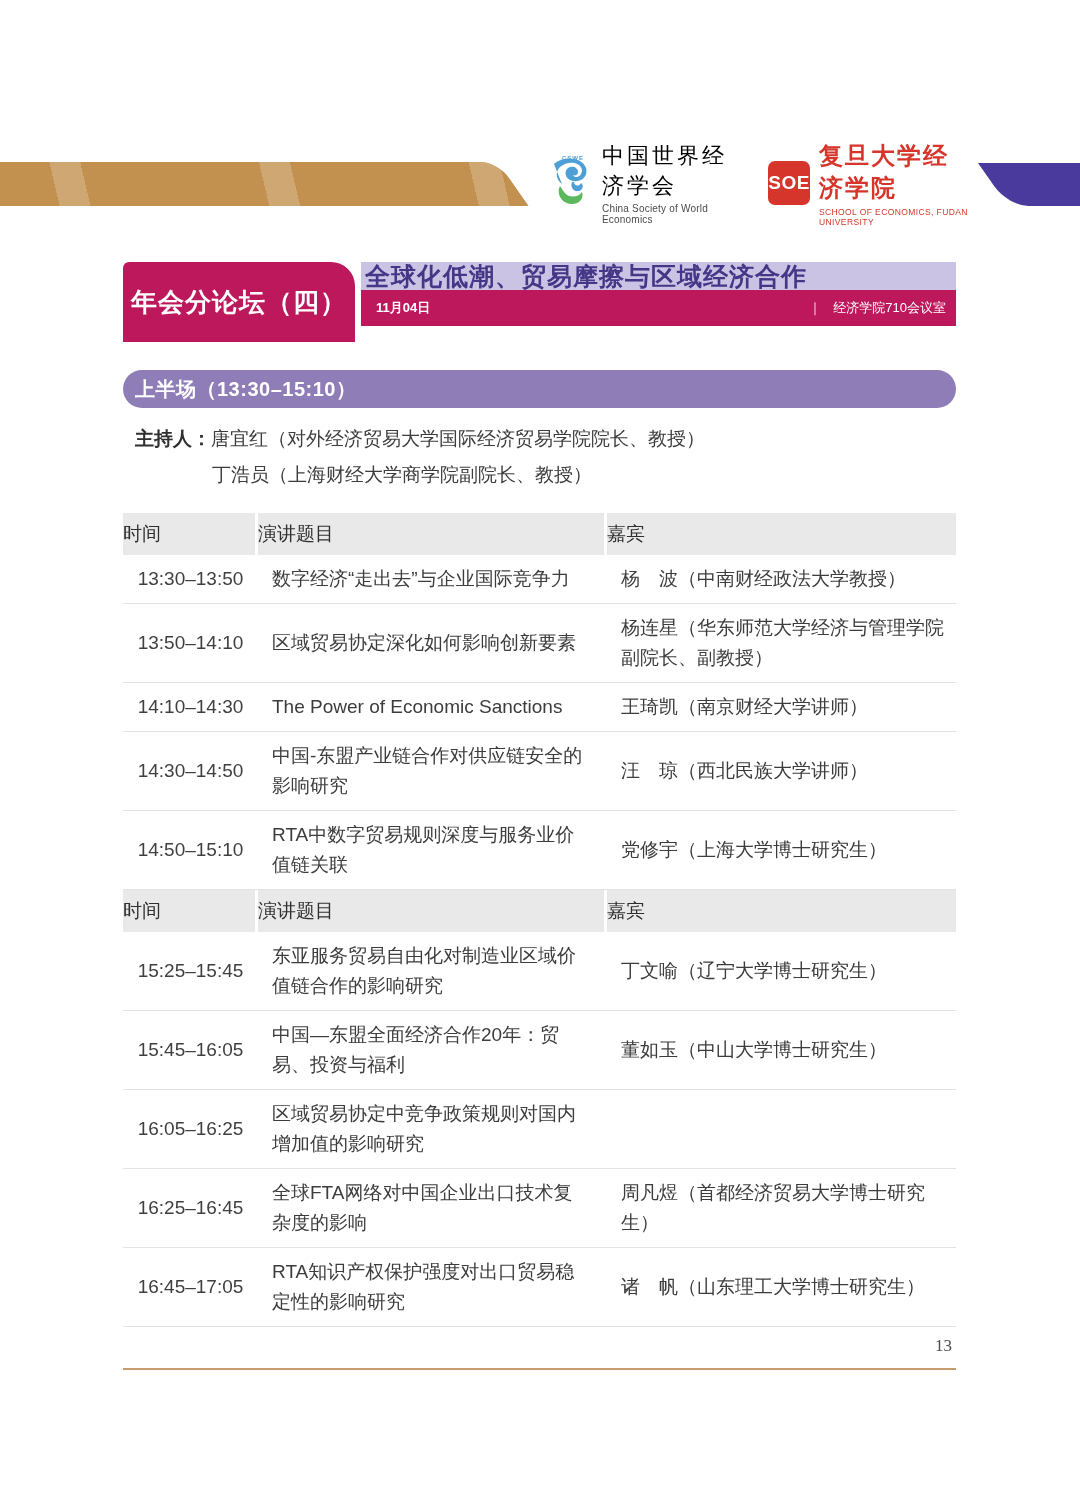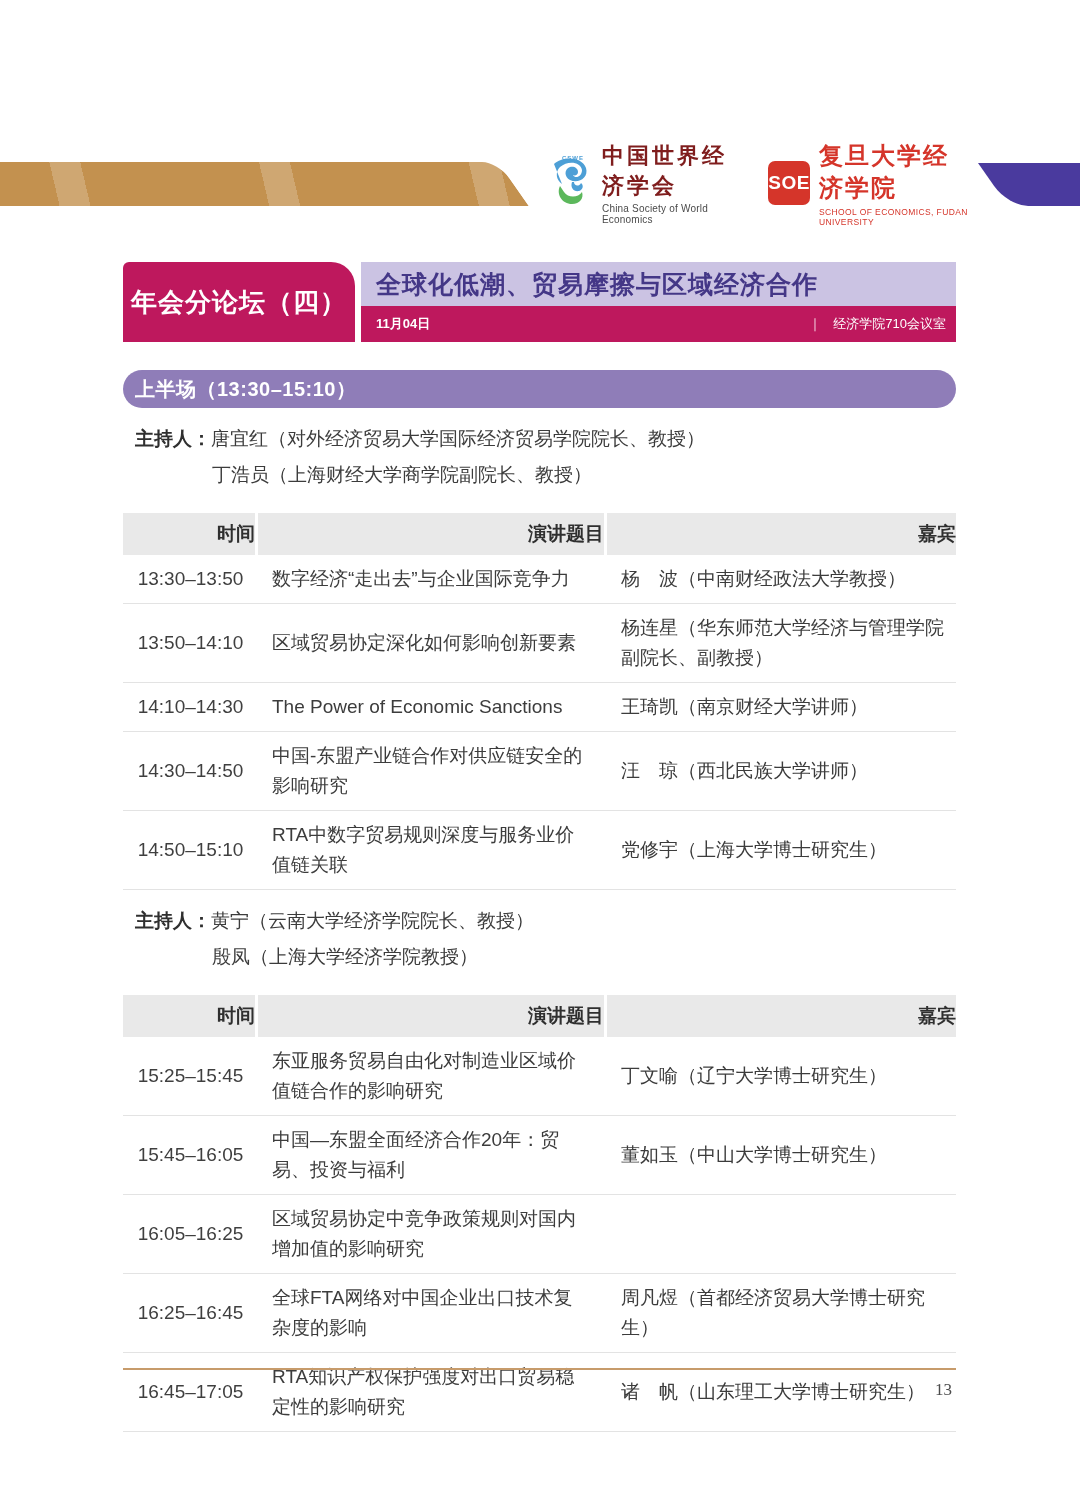--- a/index.html
+++ b/index.html
@@ -19,60 +19,60 @@
   .band-right {
     position:absolute; left:978px; top:163px; width:190px; height:43px;
     background:#4a3a9e;
     transform:skewX(35deg); transform-origin:top left;
     border-radius:0 0 0 20px;
   }
   .logos { position:absolute; left:548px; top:148px; width:420px; height:70px; display:flex; align-items:center; gap:26px; }
   .cswe { display:flex; align-items:center; gap:8px; }
   .cswe-icon { position:relative; width:46px; height:58px; }
   .cswe-abbr { position:absolute; top:1px; left:14px; font-size:6px; letter-spacing:1px; color:#4d9fd6; font-weight:bold; }
-  .cswe-text .cn { font-family:"Liberation Serif","DejaVu Serif",serif; font-size:22px; letter-spacing:3px; color:#7f1d1d; font-weight:bold; }
+  .cswe-text .cn { font-family:"Liberation Serif","DejaVu Serif",serif; font-size:22px; letter-spacing:3px; color:#000000; font-weight:normal; }
   .cswe-text .en { font-size:10px; color:#4a4a4a; margin-top:2px; letter-spacing:.2px; }
   .soe { display:flex; align-items:center; gap:9px; }
   .soe-badge { width:44px; height:44px; background:#d5352a; color:#fff; font-weight:bold; font-size:19px; display:flex; align-items:center; justify-content:center; border-radius:7px; letter-spacing:.5px; }
   .soe-text .cn { font-family:"Liberation Serif","DejaVu Serif",serif; font-size:24px; color:#d5352a; font-weight:bold; letter-spacing:2px; }
   .soe-text .en { font-size:8.5px; color:#d5352a; margin-top:3px; letter-spacing:.4px; }
 
   
   .content { position:absolute; left:123px; top:262px; width:833px; }
 
   .banner { display:flex; gap:6px; height:80px; }
   .session-box { width:232px; background:#be185d; color:#fff; font-weight:bold; font-size:26px;
     display:flex; align-items:center; justify-content:center; border-radius:6px 24px 0 0; letter-spacing:1px; }
   .banner-right { flex:1; display:flex; flex-direction:column; }
-  .banner-title { height:44px; background:#cbc3e3; color:#443787; font-weight:bold; font-size:25px;
-    display:flex; align-items:center; padding-left:15px; letter-spacing:1px; }
+  .banner-title { height:28px; background:#cbc3e3; color:#443787; font-weight:bold; font-size:25px;
+    display:flex; align-items:center; padding-left:4px; letter-spacing:1px; }
   .banner-meta { height:36px; background:#be185d; color:#fff; display:flex; align-items:center; justify-content:space-between; padding:0 10px 0 15px; font-size:13px; }
   .banner-meta .date { font-weight:bold; }
   .venue-group { display:flex; align-items:center; gap:12px; }
   .venue-sep { font-weight:200; opacity:.9; }
 
   .section-bar { margin-top:28px; height:38px; background:#8f7db8; color:#fff; font-weight:bold; font-size:20px;
     display:flex; align-items:center; padding-left:12px; letter-spacing:.5px;border-radius:19px; }
 
   .moderators { margin:13px 0 20px 12px; font-size:19px; color:#3c3c3c; }
   .mod-line1 { line-height:36px; }
   .mod-label { font-weight:bold; color:#2f2f2f; }
   .mod-line2 { line-height:36px; padding-left:77px; }
 
   .table { width:100%; }
   .thead { display:grid; grid-template-columns:132px 346px 1fr; column-gap:3px; }
-  .thead > div { background:#e9e9e9; height:42px; line-height:42px; text-align:right; font-weight:bold; font-size:19px; color:#2f2f2f; }
+  .thead > div { background:#e9e9e9; height:42px; line-height:42px; text-align:left; font-weight:normal; font-size:19px; color:#2f2f2f; }
   .trow { display:grid; grid-template-columns:135px 349px 1fr; align-items:center; border-bottom:1px solid #e3e3e3; }
   .cell-time { text-align:center; font-size:19px; color:#3f3f3f; padding:11px 0; }
   .cell-title { font-size:19px; line-height:30px; padding:9px 20px 9px 14px; }
   .cell-guest { font-size:19px; line-height:30px; padding:9px 6px 9px 14px; }
 
   
   .footer-line { position:absolute; left:123px; top:1368px; width:833px; border-top:2px solid #c79b6b; }
-  .page-num { position:absolute; left:123px; top:1380px; width:833px; text-align:right; padding-right:4px;
+  .page-num { position:absolute; left:123px; top:1336px; width:833px; text-align:right; padding-right:4px;
     font-family:"Liberation Serif","DejaVu Serif",serif; font-size:17px; color:#4c4c4c; }
 </style>
 </head>
 <body>
 
 <div class="page">
 
   <div class="band-left"></div>
   <div class="band-right"></div>
 
@@ -152,26 +152,20 @@
         <div class="cell-guest">汪　琼（西北民族大学讲师）</div>
       </div>
       <div class="trow">
         <div class="cell-time">14:50–15:10</div>
         <div class="cell-title">RTA中数字贸易规则深度与服务业价值链关联</div>
         <div class="cell-guest">党修宇（上海大学博士研究生）</div>
       </div>
     </div>
 
 
-    <div class="moderators">
-      <div class="mod-line1">
-        <span class="mod-label">主持人：</span><span>黄宁（云南大学经济学院院长、教授）</span>
-      </div>
-      <div class="mod-line2">殷凤（上海大学经济学院教授）</div>
-    </div>
 
     <div class="table">
       <div class="thead">
         <div>时间</div>
         <div>演讲题目</div>
         <div>嘉宾</div>
       </div>
       <div class="trow">
         <div class="cell-time">15:25–15:45</div>
         <div class="cell-title">东亚服务贸易自由化对制造业区域价值链合作的影响研究</div>

